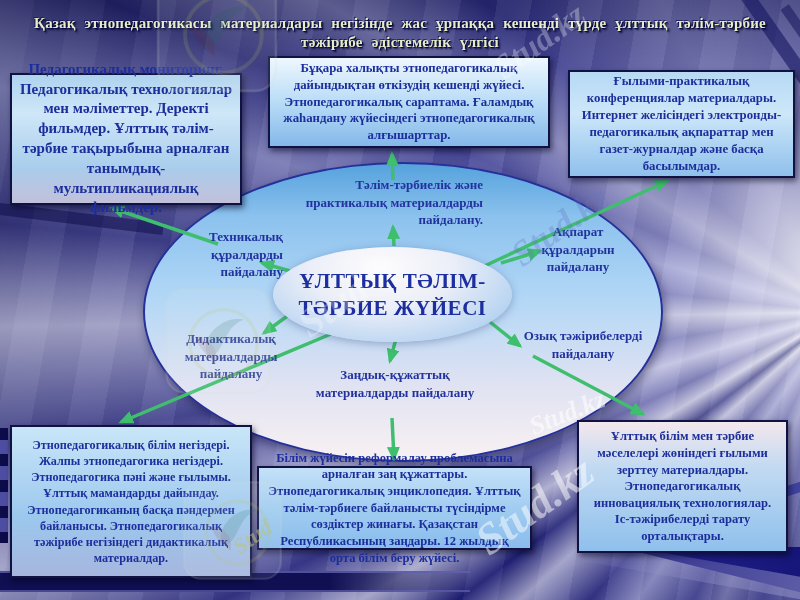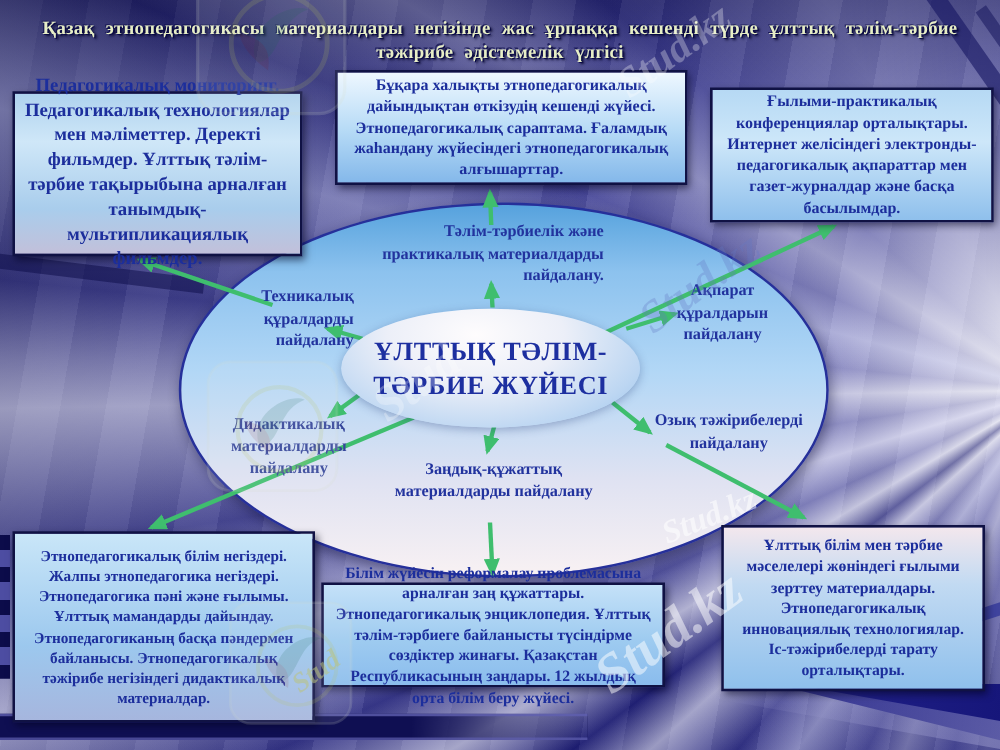--- a/index.html
+++ b/index.html
@@ -152,21 +152,21 @@
   <div class="spoke sp-ru">Ақпарат құралдарын пайдалану</div>
   <div class="spoke sp-rl">Озық тәжірибелерді пайдалану</div>
 
   <div class="box bx-tl">
     <span>Педагогикалық  мониторинг. Педагогикалық технологиялар мен  мәліметтер. Деректі фильмдер.  Ұлттық тәлім-тәрбие тақырыбына  арналған танымдық-мультипликациялық фильмдер.</span>
   </div>
   <div class="box bx-tc">
     <span>Бұқара халықты этнопедагогикалық дайындықтан  өткізудің кешенді жүйесі. Этнопедагогикалық сараптама. Ғаламдық жаһандану жүйесіндегі этнопедагогикалық алғышарттар.</span>
   </div>
   <div class="box bx-tr">
-    <span>Ғылыми-практикалық конференциялар  орталықтары. Интернет желісіндегі электронды-педагогикалық ақпараттар мен  газет-журналдар және  басқа басылымдар.</span>
+    <span>Ғылыми-практикалық конференциялар  материалдары. Интернет желісіндегі электронды-педагогикалық ақпараттар мен  газет-журналдар және  басқа басылымдар.</span>
   </div>
   <div class="box bx-bl">
     <span>Этнопедагогикалық  білім негіздері. Жалпы  этнопедагогика негіздері. Этнопедагогика  пәні  және  ғылымы. Ұлттық мамандарды  дайындау. Этнопедагогиканың  басқа пәндермен  байланысы. Этнопедагогикалық тәжірибе негізіндегі  дидактикалық материалдар.</span>
   </div>
   <div class="box bx-bc">
     <span>Білім жүйесін реформалау проблемасына арналған  заң  құжаттары. Этнопедагогикалық энциклопедия. Ұлттық тәлім-тәрбиеге байланысты түсіндірме  сөздіктер  жинағы. Қазақстан Республикасының заңдары. 12 жылдық орта білім беру жүйесі.</span>
   </div>
   <div class="box bx-br">
     <span>Ұлттық  білім  мен  тәрбие мәселелері  жөніндегі  ғылыми зерттеу  материалдары. Этнопедагогикалық инновациялық технологиялар. Іс-тәжірибелерді  тарату орталықтары.</span>
   </div>

